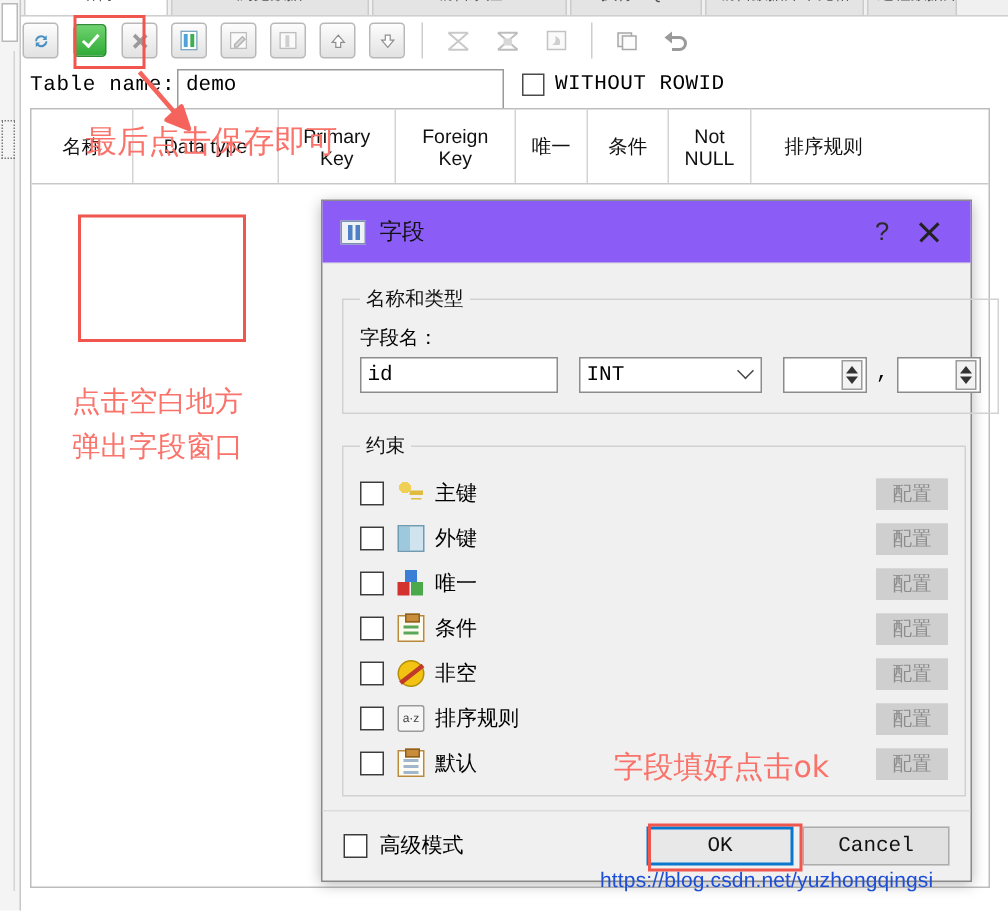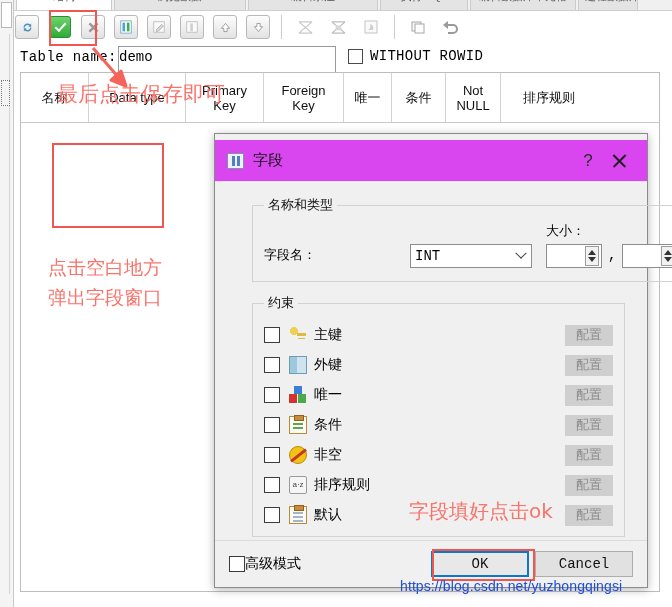--- a/index.html
+++ b/index.html
@@ -80,21 +80,21 @@
   }
   .lbl-tablename {
     position:absolute; left:0; top:3px;
     font-family:"Liberation Mono","DejaVu Sans Mono",monospace;
     font-size:14px; letter-spacing:.4px;
   }
   .inp-tablename {
     position:absolute; left:98px; top:0; width:218px; height:32px;
     border:1px solid #9a9a9a; background:#fff;
     font-family:"Liberation Mono","DejaVu Sans Mono",monospace;
-    font-size:14px; padding:0 0; line-height:20px;
+    font-size:14px; padding:0 5px; line-height:20px;
   }
   .wr-wrap { position:absolute; left:328px; top:2px; display:flex; align-items:flex-end; }
   .cbx { width:15px; height:15px; border:1px solid #4a4a4a; background:#fff; display:inline-block; }
   .wr-wrap .txt {
     margin-left:7px;
     font-family:"Liberation Mono","DejaVu Sans Mono",monospace;
     font-size:14px; letter-spacing:.3px;
   }
 
   
@@ -119,39 +119,39 @@
   }
   .arrow-svg { position:absolute; left:0; top:0; pointer-events:none; }
 
   
   .dlg {
     position:absolute; left:214px; top:133px; width:434px; height:455px;
     background:#f0f0f0; border:1px solid #8a8a8a;
     box-shadow:0 2px 9px rgba(0,0,0,.28);
   }
   .dlg-title {
-    height:42px; background:#d946ef; border-bottom:1px solid #e3e3e3;
-    display:flex; align-items:center; padding:0 12px;margin-top:6px;
+    height:42px; background:#8b5cf6; border-bottom:1px solid #e3e3e3;
+    display:flex; align-items:center; padding:0 12px;
   }
   .dlg-icon {
     width:17px; height:16px; border:1px solid #7d90ad; background:#eef2f7;
     display:flex; align-items:center; justify-content:center; margin-right:9px;
   }
   .dlg-icon i { display:block; width:3px; height:10px; background:#4f7fc4; margin:0 1px; }
   .dlg-title .t { font-size:15px; color:#111; }
   .dlg-title .sp { flex:1; }
   .help-btn { font-size:17px; color:#2b2b2b; width:26px; text-align:center; }
   .close-btn { width:34px; text-align:center; position:relative; height:30px; }
   .close-btn:before,.close-btn:after{
     content:""; position:absolute; left:10px; top:14px; width:17px; height:1.6px;
     background:#222;
   }
   .close-btn:before{ transform:rotate(45deg);} .close-btn:after{ transform:rotate(-45deg);}
 
-  .dlg-body { position:relative; padding:14px 22px 0 13px;margin-left:24px; }
+  .dlg-body { position:relative; padding:14px 3px 0 13px; }
 
   fieldset.grp {
     border:1px solid #d2d2d2; margin:0 0 12px 0; padding:8px 11px 13px 11px;
     background:transparent;
   }
   fieldset.grp > legend { font-size:13px; padding:0 4px; color:#111; }
 
   .fieldrow { display:flex; align-items:flex-end; }
   .fcol { display:flex; flex-direction:column; }
   .fcol .cap { font-size:13px; margin-bottom:4px; }
@@ -193,21 +193,21 @@
     color:#8c8c8c; font-size:13px; display:flex; align-items:center; justify-content:center;
   }
 
   
   .dlg-foot {
     position:absolute; left:0; right:0; bottom:0; height:47px;
     border-top:1px solid #dcdcdc; display:flex; align-items:center; padding:0 14px;
   }
   .adv { display:flex; align-items:center; }
   .adv .cb { width:16px;height:16px;border:1px solid #3c3c3c;background:#fff; }
-  .adv .nm { font-size:14px; }
+  .adv .nm { font-size:14px; margin-left:8px; }
   .dlg-foot .sp { flex:1; }
   .btn {
     width:98px; height:26px; background:#e1e1e1; border:1px solid #adadad;
     font-family:"Liberation Mono","DejaVu Sans Mono",monospace; font-size:14px;
     display:flex; align-items:center; justify-content:center; color:#111;
   }
   .btn.focus { border:2px solid #0b78d0; background:#e8e8e8; }
 
   .watermark {
     position:absolute; left:400px; top:578px; color:#1d4ed8; font-size:14px;
@@ -405,31 +405,31 @@
     <span class="close-btn"></span>
   </div>
 
   <div class="dlg-body">
 
     <fieldset class="grp">
       <legend>名称和类型</legend>
       <div class="fieldrow">
         <div class="fcol" style="width:132px">
           <span class="cap">字段名：</span>
+          <span class="txtin">id</span>
         </div>
         <div style="width:14px"></div>
         <div class="fcol" style="width:122px">
           <span class="combo">
             <span class="cv">INT</span>
             <span class="caret"></span>
           </span>
         </div>
         <div style="width:14px"></div>
         <div class="fcol">
-          <span class="cap">大小：</span>
           <span style="display:flex;align-items:center">
             <span class="spin">
               <span class="arrows">
                   <b class="up"></b>
                   <b class="dn"></b>
                 </span>
             </span>
             <span class="comma">,</span>
             <span class="spin">
               <span class="arrows">

